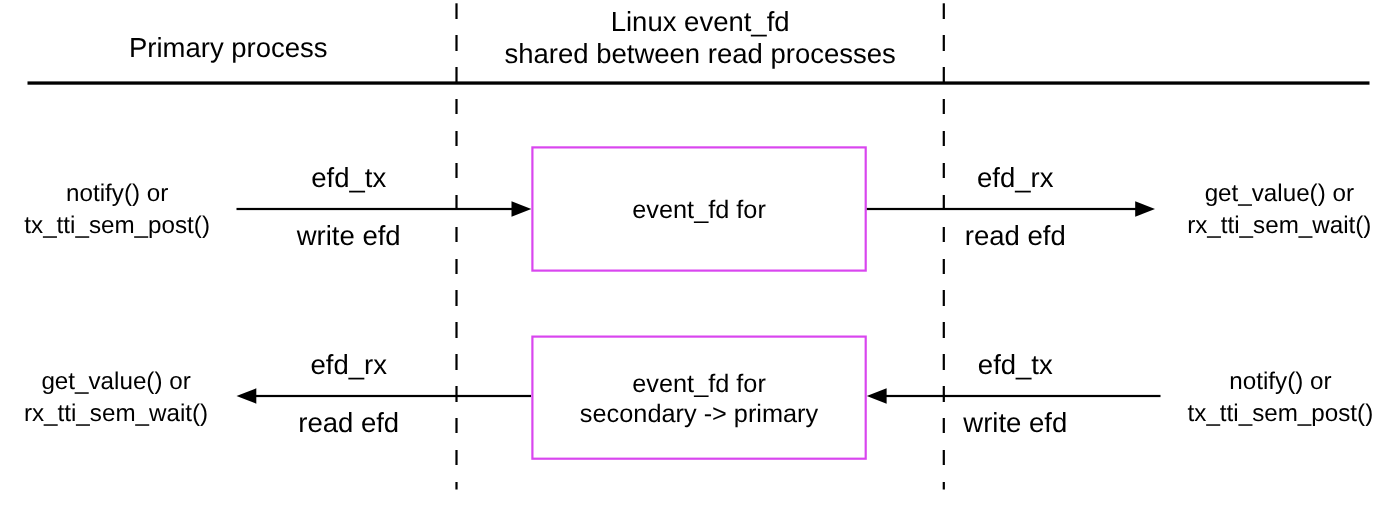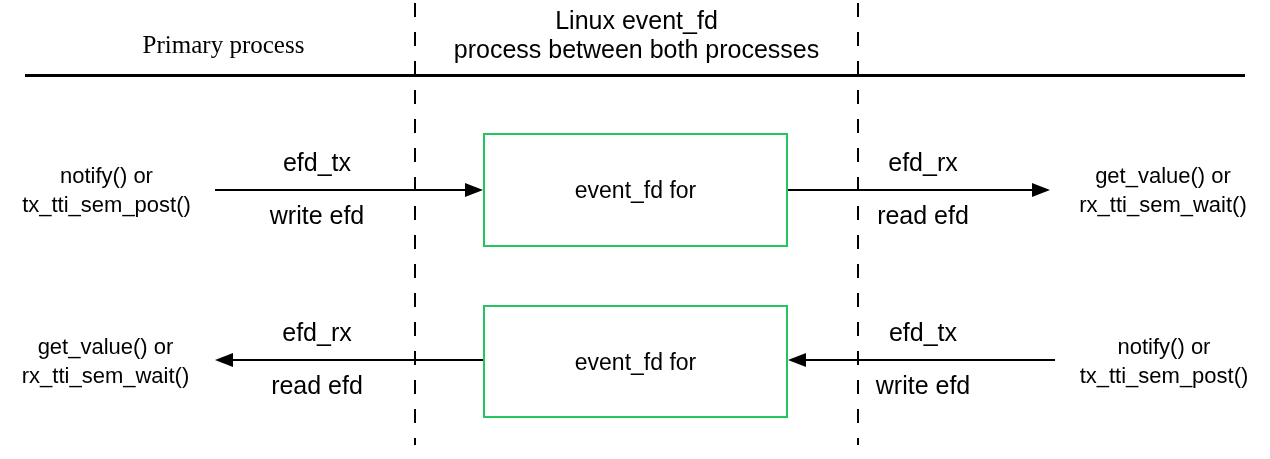--- a/index.html
+++ b/index.html
@@ -47,21 +47,21 @@
     border-left: 18px solid #000000;
   }
   .arrow-left {
     width: 0; height: 0;
     border-top: 7px solid transparent;
     border-bottom: 7px solid transparent;
     border-right: 18px solid #000000;
   }
   .box {
     box-sizing: border-box;
-    border: 2px solid #22c55e;
+    border: 2px solid #d946ef;
     background: #ffffff;
     display: flex;
     flex-direction: column;
     align-items: center;
     justify-content: center;
     text-align: center;
     font-size: 23px;
     line-height: 28px;
   }
   .lbl {
@@ -69,25 +69,25 @@
     font-size: 25px;
     line-height: 26px;
     white-space: nowrap;
   }
 </style>
 </head>
 <body>
 
 <div class="canvas">
 
-  <div class="abs txt header" style="left:16px; top:30; top:30px; width:415px;font-family:Liberation Serif, serif;">Primary process</div>
+  <div class="abs txt header" style="left:0; top:30; top:30px; width:415px;">Primary process</div>
 
   <div class="abs txt header" style="left:415px; top:6px; width:443px;">
     <div>Linux event_fd</div>
-    <div>process between both processes</div>
+    <div>shared between read processes</div>
   </div>
 
 
   <div class="abs hrule" style="left:25px; top:74px; width:1220px;"></div>
 
   <div class="abs vdash" style="left:414px; top:3px; height:442px;"></div>
   <div class="abs vdash" style="left:857px; top:3px; height:442px;"></div>
 
   <div class="abs txt" style="left:0; top:161px; width:213px;">
     <div>notify() or</div>
@@ -118,20 +118,21 @@
     <div>rx_tti_sem_wait()</div>
   </div>
 
   <div class="abs arrow-left" style="left:215px; top:353px;"></div>
   <div class="abs hline" style="left:232px; top:359px; width:251px;"></div>
   <div class="abs lbl" style="left:242px; top:319px; width:150px;">efd_rx</div>
   <div class="abs lbl" style="left:242px; top:372px; width:150px;">read efd</div>
 
   <div class="abs box" style="left:483px; top:305px; width:305px; height:113px;">
     <div>event_fd for</div>
+    <div>secondary -&gt; primary</div>
   </div>
 
   <div class="abs arrow-left" style="left:788px; top:353px;"></div>
   <div class="abs hline" style="left:805px; top:359px; width:250px;"></div>
   <div class="abs lbl" style="left:848px; top:319px; width:150px;">efd_tx</div>
   <div class="abs lbl" style="left:848px; top:372px; width:150px;">write efd</div>
 
   <div class="abs txt" style="left:1058px; top:332px; width:212px;">
     <div>notify() or</div>
     <div>tx_tti_sem_post()</div>

